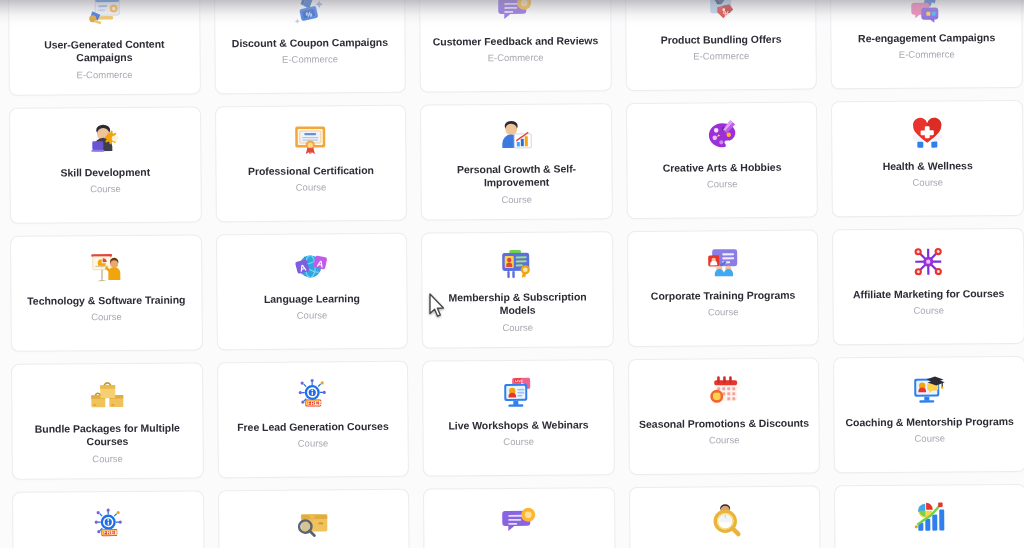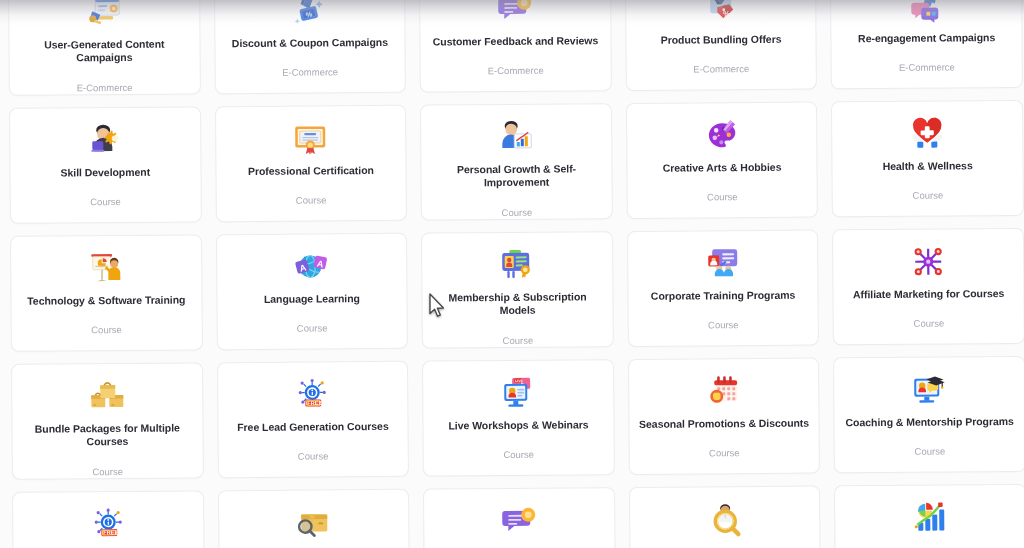--- a/index.html
+++ b/index.html
@@ -72,21 +72,21 @@
     text-align: center;
     line-height: 1.28;
     letter-spacing: -0.05px;
     max-width: 100%;
   }
 
   .card-sub {
     font-size: 9.5px;
     font-weight: 400;
     color: #a9a9b4;
-    margin-top: 17px;
+    margin-top: 4px;
     line-height: 1.2;
   }
 
   
   #top-fade {
     position: absolute;
     left: 0; top: 0;
     width: 1024px;
     height: 30px;
     background: linear-gradient(to bottom,

